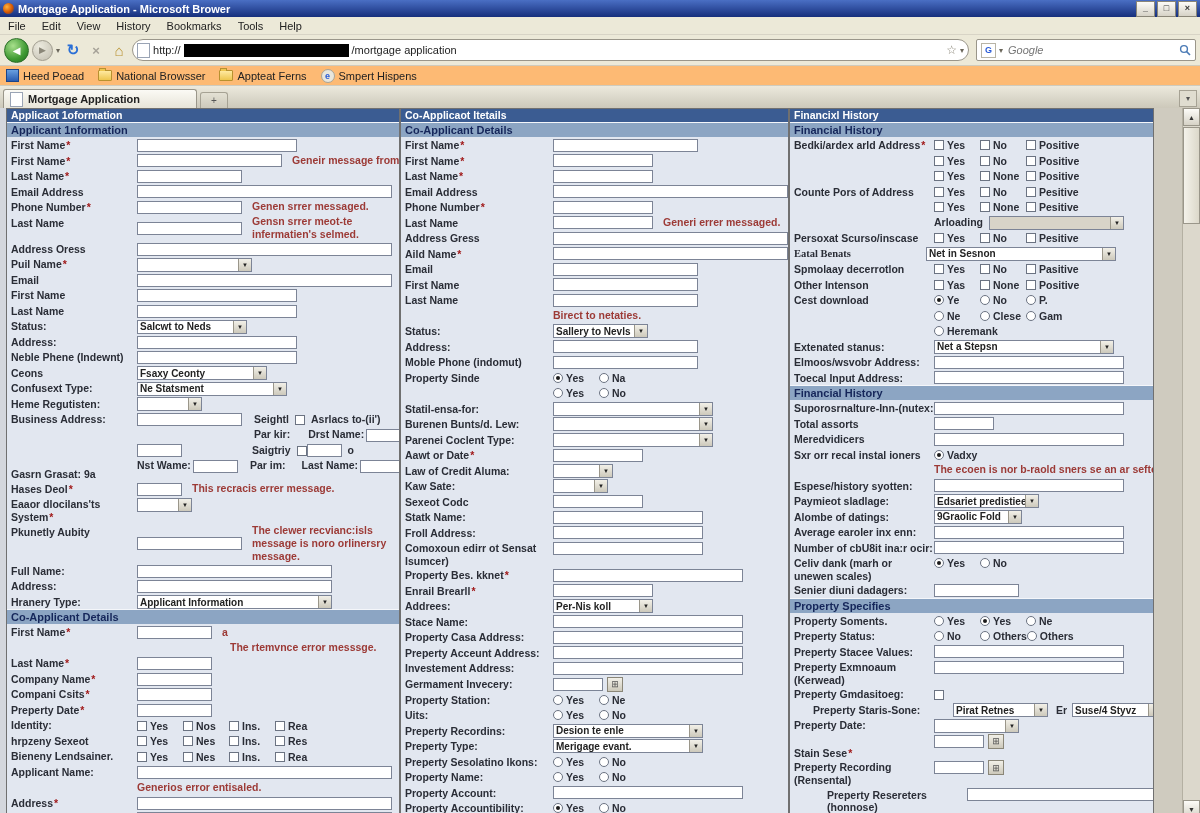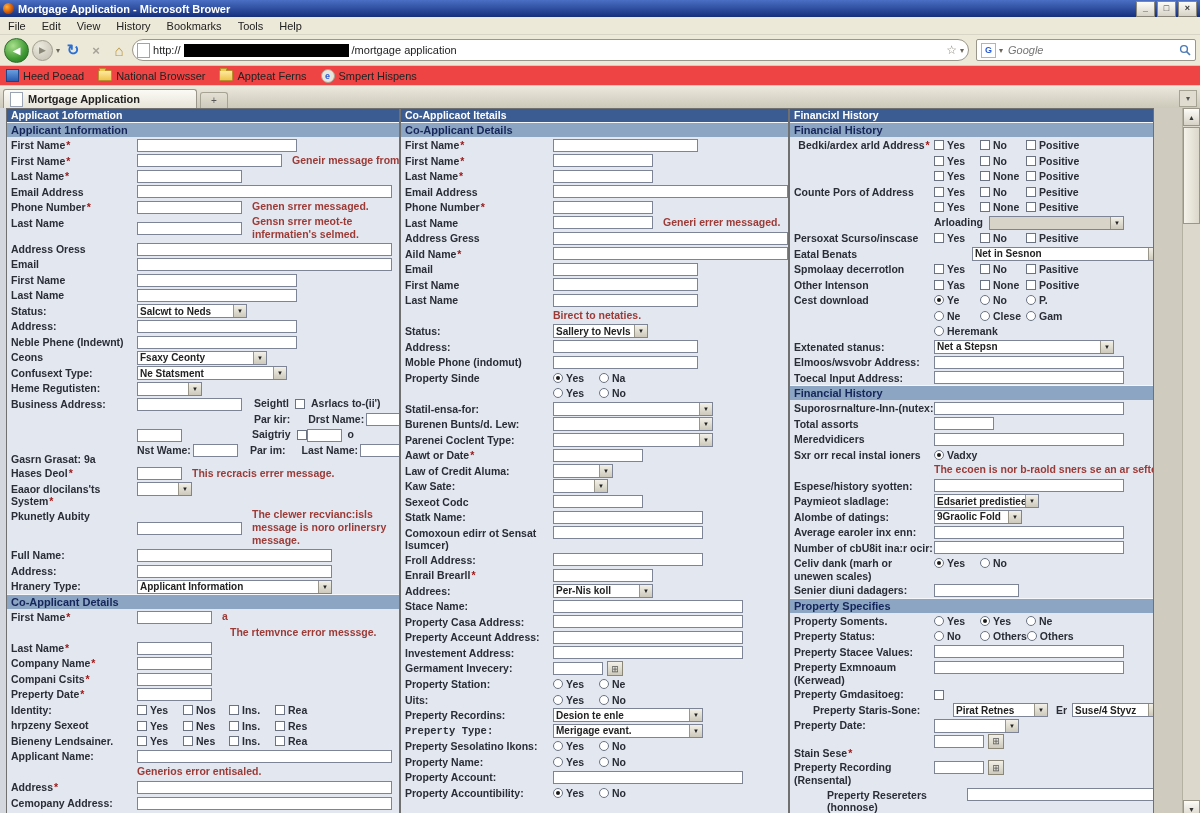--- a/index.html
+++ b/index.html
@@ -21,21 +21,21 @@
   .home{color:#b8912f;font-size:15px;}
   .urlbar{flex:1;height:20px;background:#fff;border:1px solid #9a968a;border-radius:11px;display:flex;align-items:center;padding:0 4px;font-size:11px;gap:3px;}
   .pageic{width:11px;height:13px;background:#fff;border:1px solid #9aa4b5;flex:none;}
   .redact{width:165px;height:13px;background:#000;flex:none;}
   .urltxt{color:#222;white-space:nowrap;}
   .urlspacer{flex:1;}
   .star{color:#8a8678;font-size:12px;}
   .searchbox{width:210px;height:20px;background:#fff;border:1px solid #9a968a;border-radius:2px;display:flex;align-items:center;margin-left:4px;padding:0 4px;gap:3px;flex:none;}
   .engine{width:13px;height:13px;border:1px solid #b8b4a6;font-size:9px;font-weight:bold;color:#2a5bd7;display:flex;align-items:center;justify-content:center;background:#fff;flex:none;}
   .searchinput{flex:1;border:none;outline:none;font-size:11px;color:#9a968a;font-style:italic;font-family:"Liberation Sans",sans-serif;background:transparent;}
-  .bookmarksbar{height:19px;display:flex;align-items:center;gap:14px;padding:0 6px;font-size:11px;color:#222;background:#ef4444;border-bottom:1px solid #cfcbbd;}
+  .bookmarksbar{height:19px;display:flex;align-items:center;gap:14px;padding:0 6px;font-size:11px;color:#222;background:#fdba74;border-bottom:1px solid #cfcbbd;}
   .bm{display:flex;align-items:center;gap:4px;cursor:default;}
   .folder{width:12px;height:9px;background:linear-gradient(#ffe9a0,#edc64f);border:1px solid #b8912f;border-radius:1px;position:relative;flex:none;}
   .folder::before{content:"";position:absolute;top:-3px;left:0;width:5px;height:2px;background:#edc64f;border:1px solid #b8912f;border-bottom:none;}
   .bmic1{width:11px;height:11px;background:linear-gradient(#6aa0e0,#2a5bb0);border:1px solid #1d4488;flex:none;}
   .bmice{width:12px;height:12px;border-radius:50%;background:#e8e6dc;border:1px solid #a8a496;color:#2a5bd7;font-size:9px;font-weight:bold;display:flex;align-items:center;justify-content:center;flex:none;}
   .tabbar{height:20px;background:linear-gradient(#ece9dd,#ccc8ba);display:flex;align-items:flex-end;padding:2px 3px 0;}
   .tab{width:180px;height:18px;background:linear-gradient(#fbfaf5,#e7e4d8);border:1px solid #9a968a;border-bottom:none;border-radius:3px 3px 0 0;display:flex;align-items:center;gap:5px;padding:0 6px;font-size:11px;font-weight:bold;color:#222;}
   .newtab{width:26px;height:15px;background:linear-gradient(#e4e1d4,#cdc9bb);border:1px solid #a6a294;border-bottom:none;border-radius:3px 3px 0 0;margin-left:3px;font-size:10px;color:#555;display:flex;align-items:center;justify-content:center;}
   .tabspacer{flex:1;}
   .tablist{width:16px;height:15px;background:#e0ddd0;border:1px solid #a6a294;font-size:8px;color:#555;display:flex;align-items:center;justify-content:center;margin-bottom:1px;}
@@ -209,20 +209,31 @@
       </div>
       <div class="frow">
         <div class="flab" style="width: 126px;">Address Oress</div>
         <div class="fctrls">
           <div class="fline">
             <input class="ti" type="text" readonly="" style="width: 255px;">
           </div>
         </div>
       </div>
       <div class="frow">
+        <div class="flab" style="width: 126px;">Puil Name<span class="req">*</span></div>
+        <div class="fctrls">
+          <div class="fline">
+            <div class="sel" style="width: 115px;">
+              <span class="selv"></span>
+              <span class="selb">▼</span>
+            </div>
+          </div>
+        </div>
+      </div>
+      <div class="frow">
         <div class="flab" style="width: 126px;">Email</div>
         <div class="fctrls">
           <div class="fline">
             <input class="ti" type="text" readonly="" style="width: 255px;">
           </div>
         </div>
       </div>
       <div class="frow">
         <div class="flab" style="width: 126px;">First Name</div>
         <div class="fctrls">
@@ -767,32 +778,40 @@
       </div>
       <div class="frow">
         <div class="flab" style="width: 148px;">Statk Name:</div>
         <div class="fctrls">
           <div class="fline">
             <input class="ti" type="text" readonly="" style="width: 150px;">
           </div>
         </div>
       </div>
       <div class="frow">
+        <div class="flab" style="width: 148px;">Froll Address:</div>
+        <div class="fctrls">
+          <div class="fline">
+            <input class="ti" type="text" readonly="" style="width: 150px;">
+          </div>
+        </div>
+      </div>
+      <div class="frow">
         <div class="flab" style="width: 148px;">Comoxoun edirr ot Sensat Isumcer)</div>
         <div class="fctrls">
           <div class="fline">
             <input class="ti" type="text" readonly="" style="width: 150px;">
           </div>
         </div>
       </div>
       <div class="frow">
-        <div class="flab" style="width: 148px;">Froll Address:</div>
-        <div class="fctrls">
-          <div class="fline">
-            <input class="ti" type="text" readonly="" style="width: 150px;">
+        <div class="flab" style="width: 148px;">Property Bes. kknet<span class="req">*</span></div>
+        <div class="fctrls">
+          <div class="fline">
+            <input class="ti" type="text" readonly="" style="width: 190px;">
           </div>
         </div>
       </div>
       <div class="frow">
         <div class="flab" style="width: 148px;">Enrail Brearll<span class="req">*</span></div>
         <div class="fctrls">
           <div class="fline">
             <input class="ti" type="text" readonly="" style="width: 100px;">
           </div>
         </div>
@@ -884,21 +903,21 @@
         <div class="fctrls">
           <div class="fline">
             <div class="sel" style="width: 150px;">
               <span class="selv">Desion te enle</span>
               <span class="selb">▼</span>
             </div>
           </div>
         </div>
       </div>
       <div class="frow">
-        <div class="flab" style="width: 148px; font-family: Liberation Mono, monospace;">Preperty Type:</div>
+        <div class="flab" style="width: 148px;">Preperty Type:</div>
         <div class="fctrls">
           <div class="fline">
             <div class="sel" style="width: 150px;">
               <span class="selv">Merigage evant.</span>
               <span class="selb">▼</span>
             </div>
           </div>
         </div>
       </div>
       <div class="frow">
@@ -952,21 +971,21 @@
               <span class="optl">No</span>
             </span>
           </div>
         </div>
       </div>
     </div>
   <div class="panel p3">
       <div class="h1row">Financixl History</div>
       <div class="h2row">Financial History</div>
       <div class="frow">
-        <div class="flab" style="width: 140px; text-align: center;">Bedki/ardex arld Address<span class="req">*</span></div>
+        <div class="flab" style="width: 140px;">Bedki/ardex arld Address<span class="req">*</span></div>
         <div class="fctrls">
           <div class="fline">
             <span class="opt">
               <span class="cbx"></span>
               <span class="optl">Yes</span>
             </span>
             <span class="opt">
               <span class="cbx"></span>
               <span class="optl">No</span>
             </span>
@@ -1059,24 +1078,24 @@
               <span class="optl">No</span>
             </span>
             <span class="opt">
               <span class="cbx"></span>
               <span class="optl">Pesitive</span>
             </span>
           </div>
         </div>
       </div>
       <div class="frow">
-        <div class="flab" style="width: 132px;">Eatal Benats</div>
-        <div class="fctrls">
-          <div class="fline">
-            <div class="sel" style="width: 190px; margin-left: 46px;">
+        <div class="flab" style="width: 132px; font-family: Liberation Serif, serif;">Eatal Benats</div>
+        <div class="fctrls">
+          <div class="fline">
+            <div class="sel" style="width: 190px;">
               <span class="selv">Net in Sesnon</span>
               <span class="selb">▼</span>
             </div>
           </div>
         </div>
       </div>
       <div class="frow">
         <div class="flab" style="width: 140px;">Spmolaay decerrotlon</div>
         <div class="fctrls">
           <div class="fline">

